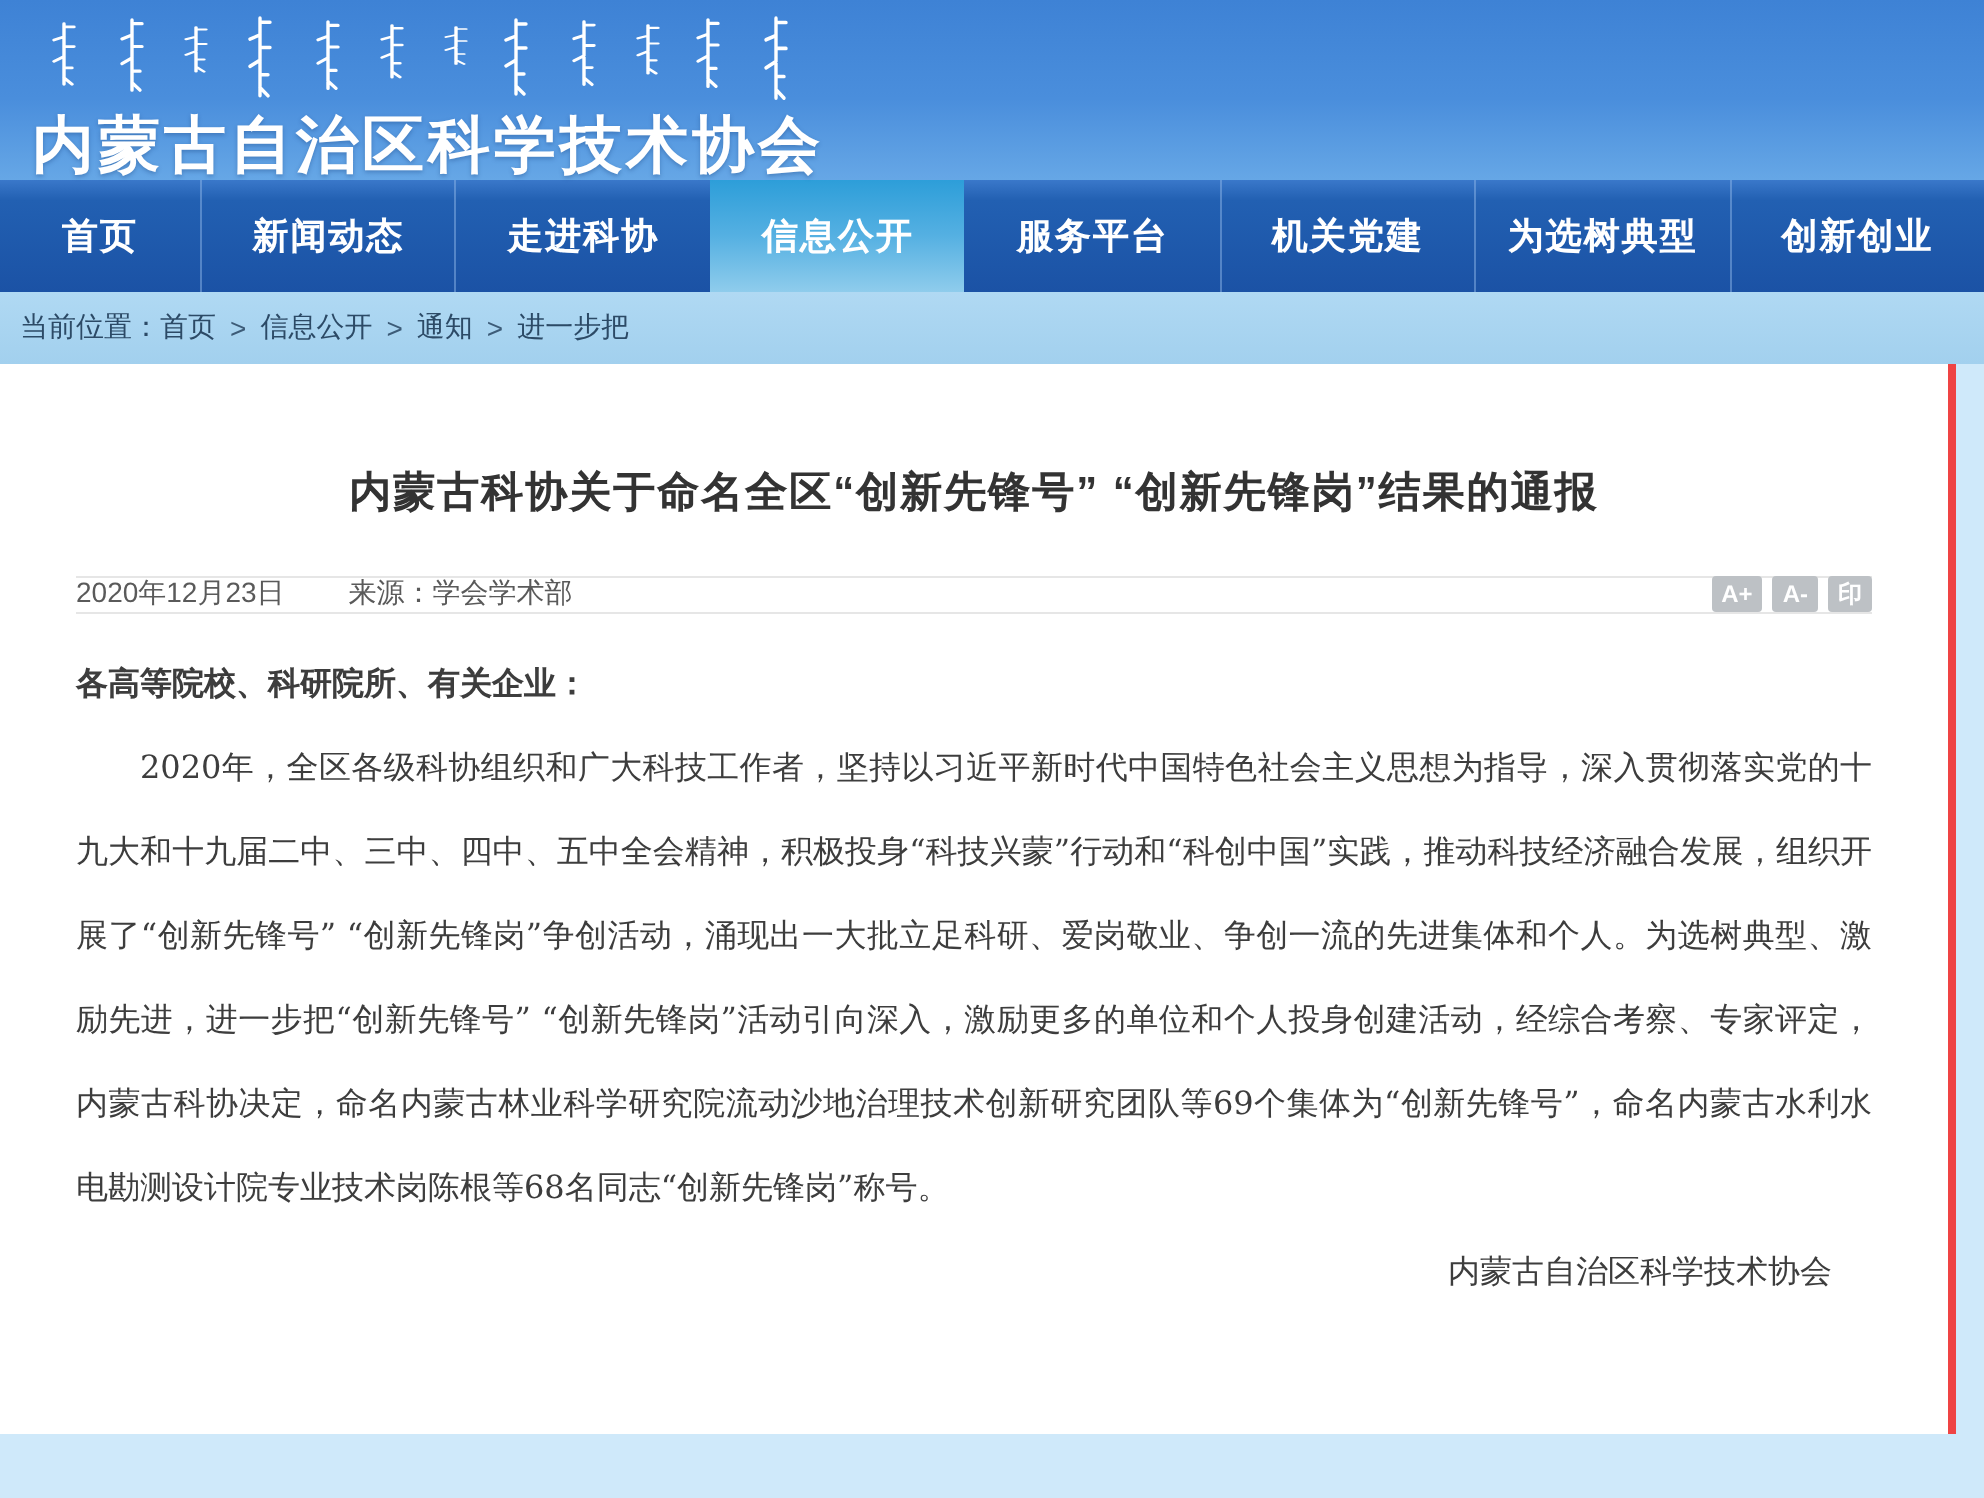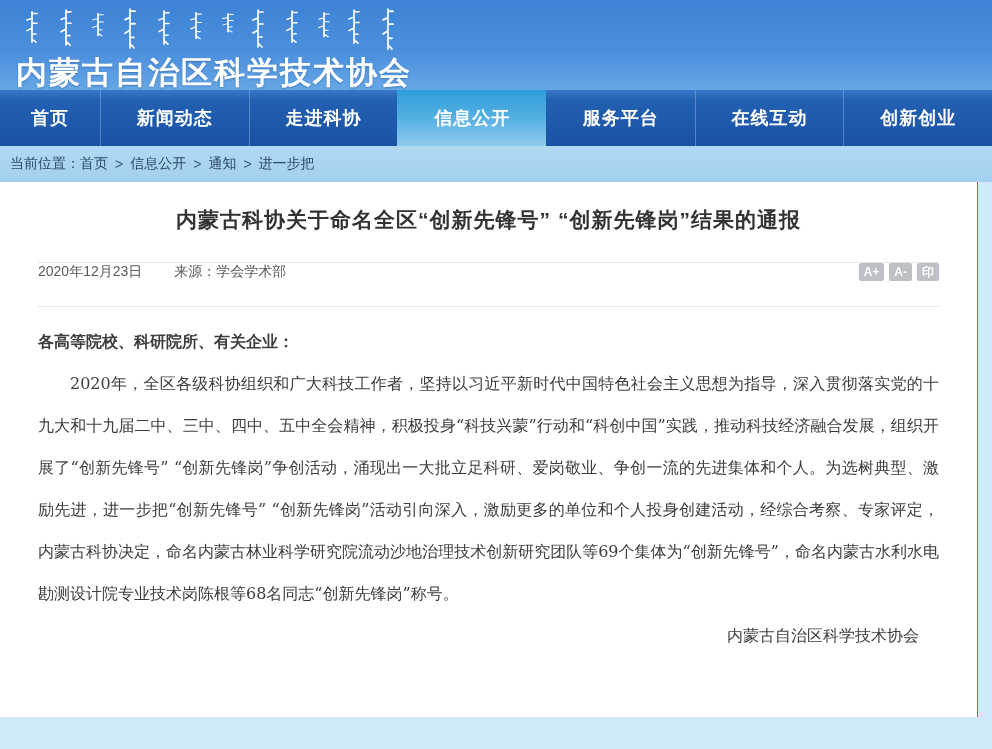--- a/index.html
+++ b/index.html
@@ -73,38 +73,38 @@
     text-decoration: none;
     cursor: pointer;
   }
   .breadcrumb-bar .sep { margin: 0 7px; color: #3d5c78; }
 
   
   .content-card {
     width: 978px;
     height: 535px;
     background: #ffffff;
-    border-right: 1px solid #ef4444;
-    padding-top: 24px;
+    border-right: 4px solid #ef4444;
+    padding-top: 50px;
   }
   .article-title {
     margin: 0 40px 28px;
     text-align: center;
     font-size: 21px;
     font-weight: bold;
     color: #333333;
     letter-spacing: 1px;
   }
   .meta-row {
     margin: 0 38px;
-    height: 45px;
+    height: 19px;
     border-top: 1px solid #e6e6e6;
     border-bottom: 1px solid #e6e6e6;
     display: flex;
-    align-items: flex-start;
+    align-items: flex-end;
     justify-content: space-between;
     font-size: 14px;
     color: #5a5a5a;
   }
   .meta-left .meta-source { margin-left: 28px; }
   .meta-tools { display: flex; align-items: center; }
   .meta-tools button {
     background: #bdc1c5;
     color: #ffffff;
     border: none;
@@ -153,21 +153,22 @@
   </svg>
   <h1 class="site-title">内蒙古自治区科学技术协会</h1>
 </header>
 
 <nav class="main-nav">
   <a class="nav-tab">首页</a>
   <a class="nav-tab">新闻动态</a>
   <a class="nav-tab">走进科协</a>
   <a class="nav-tab active">信息公开</a>
   <a class="nav-tab">服务平台</a>
-  <a class="nav-tab">在线互动</a>
+  <a class="nav-tab">机关党建</a>
+  <a class="nav-tab">为选树典型</a>
   <a class="nav-tab">创新创业</a>
 </nav>
 
 <div class="breadcrumb-bar">
   <span>当前位置：</span>
   <a>首页</a>
   <span class="sep">&gt;</span>
   <a>信息公开</a>
   <span class="sep">&gt;</span>
   <a>通知</a>

